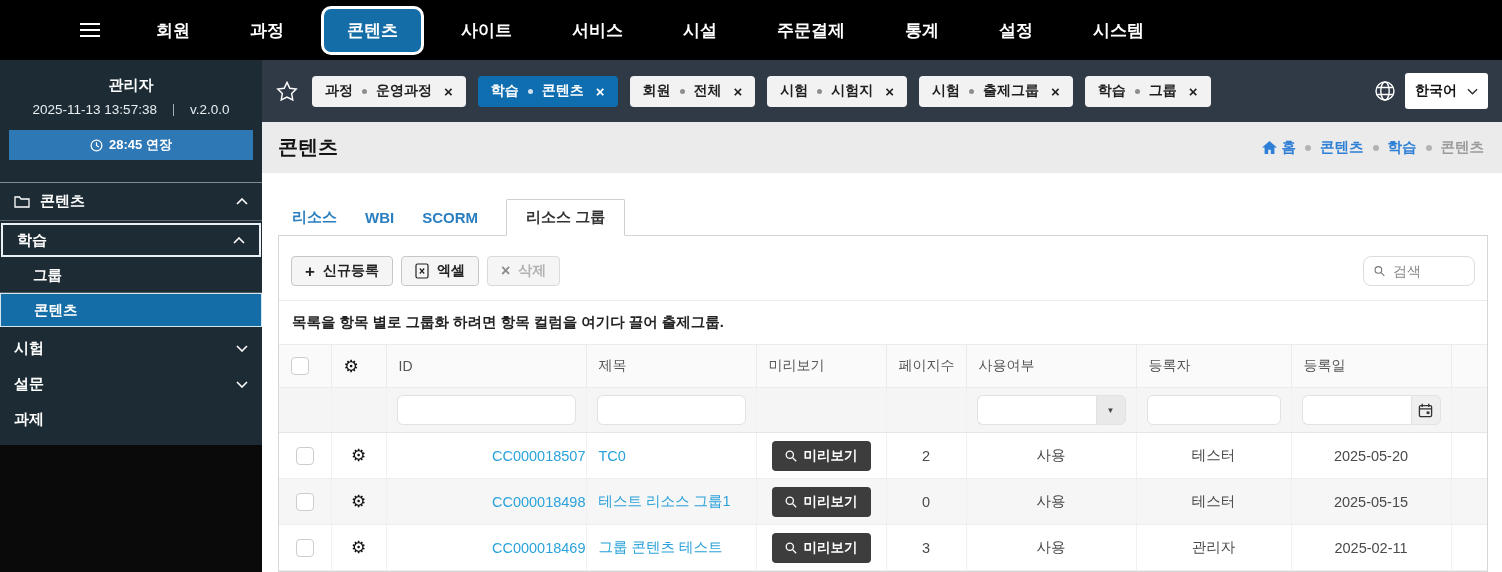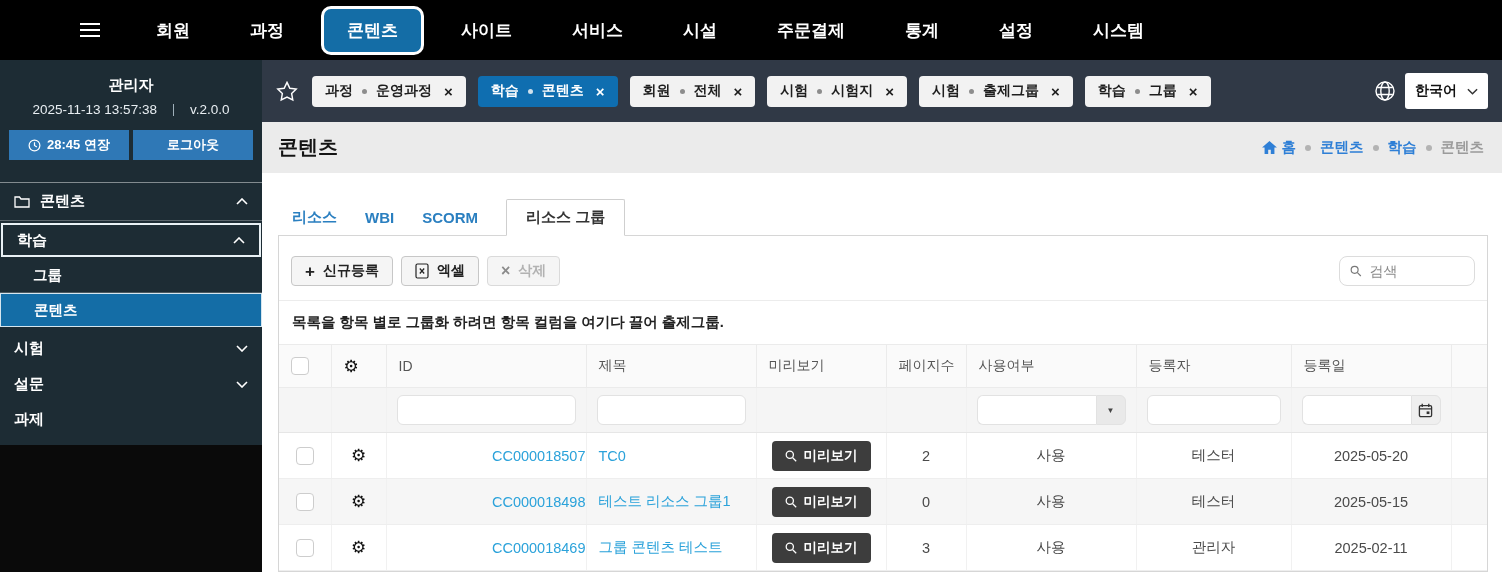--- a/index.html
+++ b/index.html
@@ -61,21 +61,21 @@
   .tab-link { color:#2a7fc0; font-size:15px; font-weight:700; padding:8px 14px; cursor:pointer; }
   .tab-active { border:1px solid #cfcfcf; border-bottom:1px solid #fff; background:#fff; border-radius:2px 2px 0 0; color:#333; font-size:15px; font-weight:700; padding:8px 19px; margin-left:14px; margin-bottom:-1px; position:relative; z-index:2; cursor:pointer; }
   .panel { border:1px solid #d6d6d6; background:#fff; }
 
   .toolbar { display:flex; align-items:center; padding:20px 12px 14px; gap:8px; }
   .btn { display:inline-flex; align-items:center; gap:8px; background:#f5f5f5; border:1px solid #c7c7c7; border-radius:4px; height:30px; padding:0 13px; font-size:14px; font-weight:700; color:#222; cursor:pointer; font-family:inherit; }
   .btn .plus { font-size:17px; font-weight:700; line-height:1; }
   .btn.disabled { color:#b2b2b2; border-color:#dadada; cursor:default; }
   .btn.disabled .x-ico { color:#8b8b8b; }
   .x-ico { font-size:16px; line-height:1; }
-  .search-box { margin-left:auto; width:136px; height:30px; border:1px solid #dcdcdc; border-radius:8px; display:flex; align-items:center; gap:8px; padding:0 10px; background:#fff; }
+  .search-box { margin-left:auto; width:112px; height:30px; border:1px solid #dcdcdc; border-radius:8px; display:flex; align-items:center; gap:8px; padding:0 10px; background:#fff; }
   .search-box input { border:none; outline:none; width:100%; font-size:14px; font-family:inherit; color:#333; background:transparent; }
   .search-box input::placeholder { color:#8a8a8a; }
 
   .hint-row { height:44px; display:flex; align-items:center; padding:0 13px; font-size:14.5px; font-weight:700; color:#222; border-top:1px solid #ececec; }
 
   table.grid { width:100%; border-collapse:collapse; table-layout:fixed; }
   .grid th { background:#fafafa; height:43px; font-size:14px; font-weight:400; color:#555; text-align:left; padding-left:12px; border:1px solid #ebebeb; border-left:none; }
   .grid th:last-child { border-right:none; }
   .grid td { height:46px; border-bottom:1px solid #eeeeee; border-right:1px solid #f1f1f1; font-size:14.5px; color:#4a4a4a; }
   .grid td:last-child { border-right:none; }
@@ -128,23 +128,20 @@
         <span class="side-sep-bar"></span>
         <span>v.2.0.0</span>
       </div>
       <div class="side-btns">
         <button class="side-btn">
           <svg width="13" height="13" viewBox="0 0 14 14" fill="none" stroke="#fff" stroke-width="1.3">
               <circle cx="7" cy="7" r="5.8"></circle>
               <path d="M7 3.5 V7 L9.5 8.5"></path>
             </svg>
           <span>28:45 연장</span>
-        </button>
-        <button class="side-btn">
-          <span>로그아웃</span>
         </button>
       </div>
       <div class="side-menu">
         <div class="side-row">
           <span class="left">
             <svg width="16" height="13" viewBox="0 0 16 13" fill="none" stroke="#fff" stroke-width="1.3">
                 <path d="M1 2 h4.5 l1.5 2 H15 V12 H1 Z"></path>
               </svg>
             <span>콘텐츠</span>
           </span>

